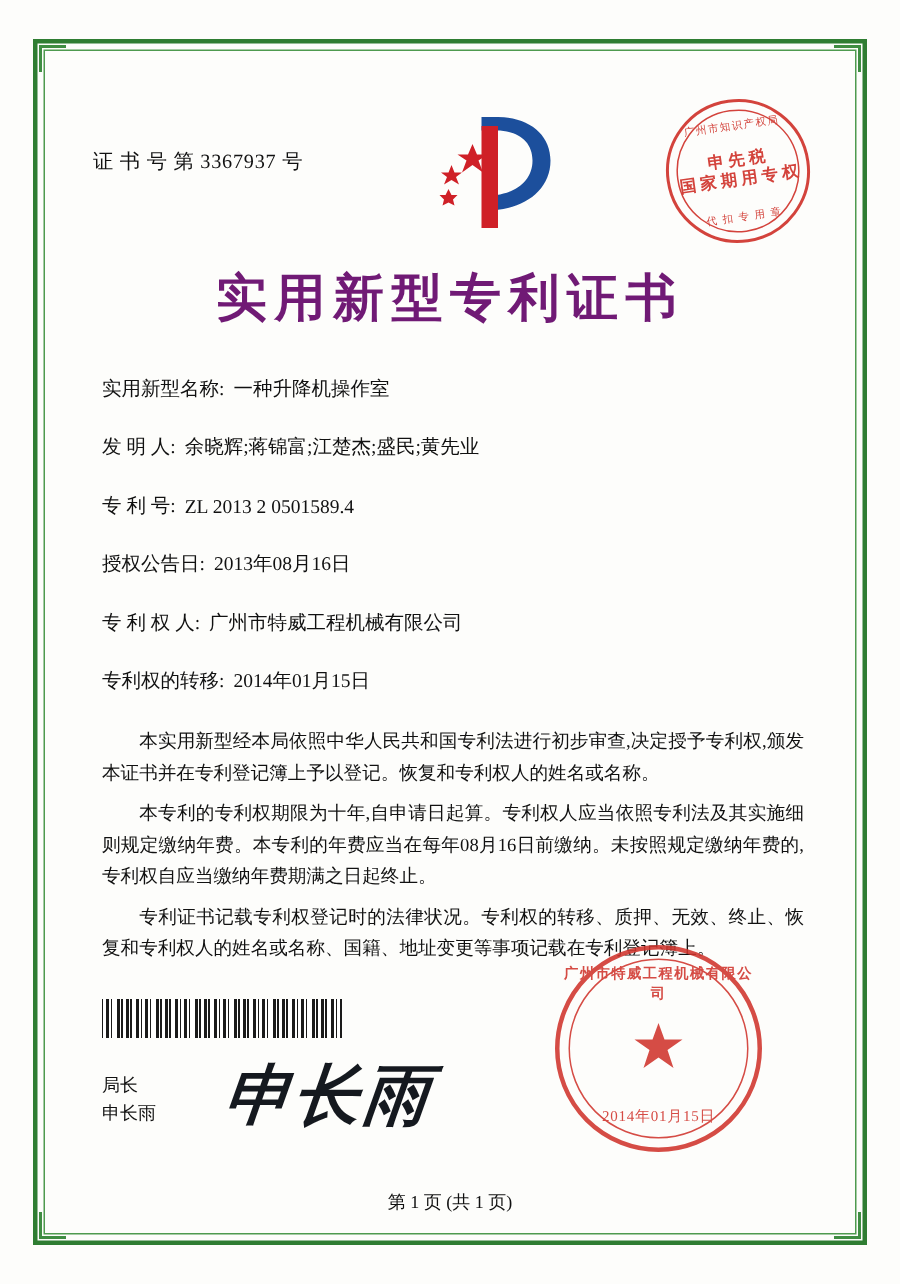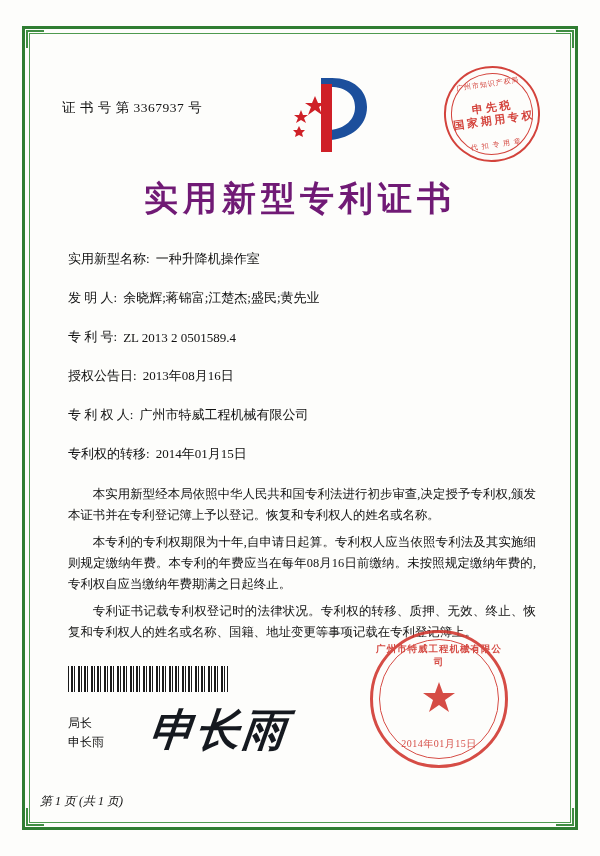--- a/index.html
+++ b/index.html
@@ -245,24 +245,23 @@
     margin-left: -17px;
     width: 34px;
     height: 34px;
   }
 
   
   .page-footer {
     position: absolute;
     left: 0; right: 0;
     bottom: 2px;
-    text-align: left;
+    text-align: center;
     font-size: 12px;
     color: #111;
-    font-style: italic;
   }
 </style>
 </head>
 <body>
 
 <div class="certificate">
 
   <div class="border-outer"></div>
   <div class="border-inner"></div>
   <div class="corner tl"></div>

